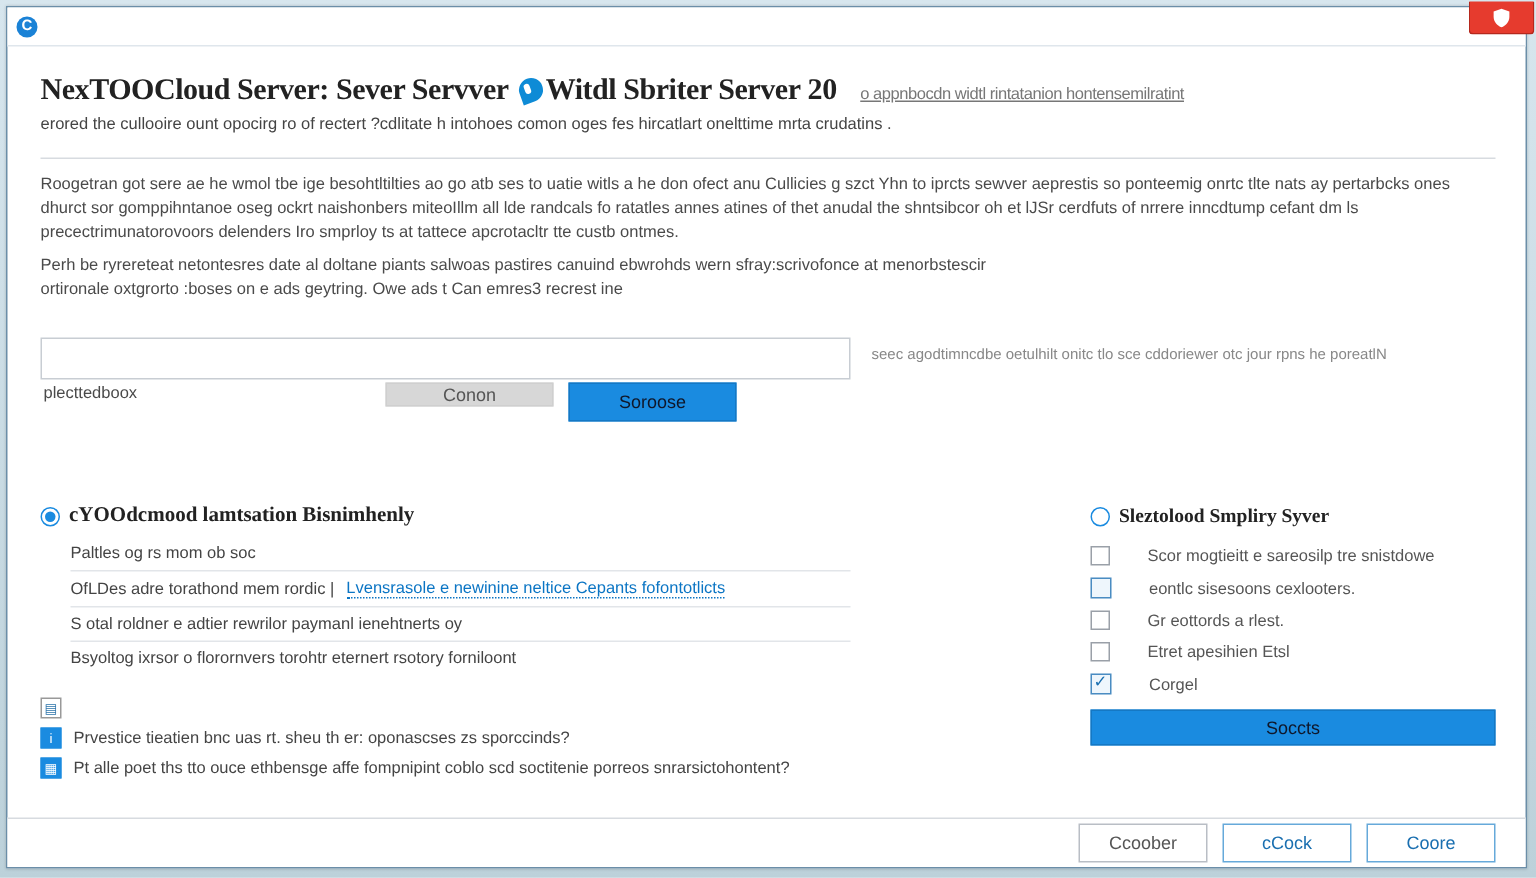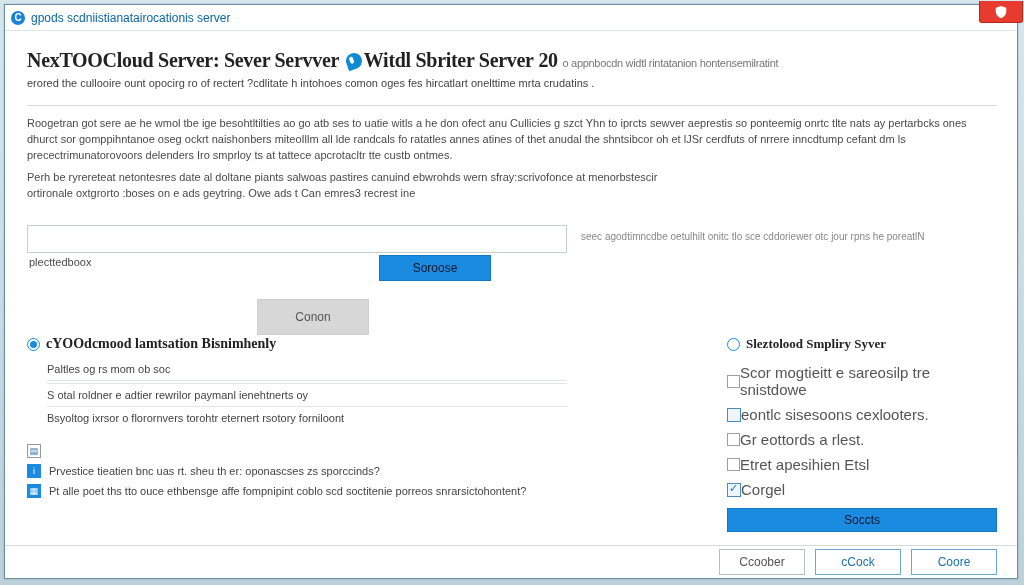--- a/index.html
+++ b/index.html
@@ -20,34 +20,34 @@
     background: #e63b2e; color: #fff; display: flex; align-items: center; justify-content: center;
     border: 1px solid #b5281d; border-top: none; border-radius: 0 0 3px 3px;
   }
   .close-btn svg { width: 14px; height: 14px; fill: #fff; }
   
   .content { position: absolute; left: 22px; right: 20px; top: 44px; bottom: 54px; }
   .heading { font-family: Georgia, "Times New Roman", serif; font-size: 20px; color: #222; letter-spacing: -0.3px; }
   .heading .bold { font-weight: 600; }
   .heading .mid-icon { display:inline-block; width:16px; height:16px; vertical-align:-2px; background:#0e8bd6; border-radius:50% 50% 50% 0; transform:rotate(-20deg); margin:0 2px; position:relative;}
   .heading .mid-icon::after { content:""; position:absolute; left:4px; top:3px; width:4px; height:7px; background:#fff; border-radius:2px;}
-  .heading .trail { font-family: "Segoe UI", sans-serif; font-size: 11px; color: #777; font-weight: normal; margin-left: 0; }
+  .heading .trail { font-family: "Segoe UI", sans-serif; font-size: 11px; color: #777; font-weight: normal; margin-left: 11px; text-decoration: underline; }
   .subheading { font-size: 11px; color: #444; margin-top: 4px; line-height: 1.35; }
   .divider { height: 1px; background: #d7dbe0; margin: 14px 0 10px; }
   .para { font-size: 11px; color: #4a4a4a; line-height: 1.45; margin-bottom: 6px; }
   
   .input-row { position: relative; margin-top: 4px; }
   .wide-input {
     width: 540px; height: 28px; border: 1px solid #c8cdd3; background:#fff; padding: 3px 6px;
     font-size: 11px; color:#555;
   }
   .btn-row { position: absolute; left: 230px; top: 30px; display: flex; gap: 10px; }
   .btn-gray {
-    min-width: 112px; height: 36px; background: #d7d7d7; border: 1px solid #cfcfcf;
-    color: #555; font-size: 12px; cursor: pointer; margin-top: 44px;
+    min-width: 112px; height: 16px; background: #d7d7d7; border: 1px solid #cfcfcf;
+    color: #555; font-size: 12px; cursor: pointer;
   }
   .btn-blue {
     min-width: 112px; height: 26px; background: #1a8be0; border: 1px solid #1578c4;
     color: #0f172a; font-size: 12px; cursor: pointer;
   }
   
   .lower { display: flex; margin-top: 66px; gap: 24px; }
   .col-left { flex: 1; }
   .col-right { width: 270px; }
   .section-title { display: flex; align-items: center; gap: 6px; font-size: 14px; color: #222; font-weight: 600; font-family: Georgia, serif; margin-bottom: 8px; }
@@ -57,21 +57,21 @@
   .underline-link { color: #0b75c4; text-decoration: none; border-bottom: 1px dotted #0b75c4; }
   .thin-rule { border-bottom: 1px solid #e2e5e9; margin: 2px 0 2px 20px; max-width: 520px; }
   .mini-icon {
     width: 14px; height: 14px; border: 1px solid #5aa0cf; display:inline-flex; align-items:center; justify-content:center;
     font-size: 9px; color:#2d74aa; flex:0 0 14px;
   }
   .mini-icon.filled { background:#1a8be0; border-color:#1a8be0; color:#fff;}
   .mini-icon.page { border-color:#999; }
   
   .right-title { display:flex; align-items:center; gap:6px; font-size: 13px; font-family: Georgia, serif; color:#222; font-weight:600; margin-bottom:8px;}
-  .right-item { display:flex; align-items:center; gap:0; font-size: 15px; color:#555; padding: 4px 0;}
+  .right-item { display:flex; align-items:flex-end; gap:25px; font-size: 11px; color:#555; padding: 4px 0;}
   .chk { width:13px; height:13px; border:1px solid #9aa0a8; background:#fff; flex:0 0 13px;}
   .chk-icon { width:14px; height:14px; border:1px solid #4a8cc2; background:#eef6fc; flex:0 0 14px; position:relative;}
   .chk-icon.checked::after { content:"✓"; position:absolute; left:1px; top:-2px; font-size:11px; color:#1a6fb0;}
   .side-blue-btn { width: 100%; height: 24px; background:#1a8be0; border:1px solid #1578c4; color:#0f172a; font-size:12px; margin-top:6px; cursor:pointer;}
   
   .footer {
     position: absolute; left: 0; right: 0; bottom: 0; height: 28px;
     border-top: 1px solid #d7dbe0; display: flex; align-items: center; justify-content: flex-end;
     gap: 10px; padding: 16px 20px; background: #fff;
   }
@@ -83,21 +83,20 @@
   .small-note { font-size:10px; color:#888; }
   .left-pad { padding-left: 2px; }
 </style>
 </head>
 <body>
 
 <div class="window">
 
   <div class="titlebar">
     <span class="appicon"></span>
-    <span>gpods scdniistianatairocationis server</span>
     <div class="close-btn">
       <svg viewBox="0 0 16 16">
           <path d="M8 1l6 2v4c0 4-3 7-6 8-3-1-6-4-6-8V3l6-2z"></path>
         </svg>
     </div>
   </div>
 
   <div class="content">
     <div class="heading">
       <span class="bold">NexTOOCloud Server: Sever Servver</span>
@@ -126,20 +125,24 @@
 
     <div class="lower">
 
       <div class="col-left">
         <div class="section-title">
           <span class="radio-dot selected"></span>
           <span>cYOOdcmood lamtsation Bisnimhenly</span>
         </div>
         <div class="list-line">Paltles og rs mom ob soc</div>
         <div class="thin-rule"></div>
+        <div class="list-line">
+          <span>OfLDes adre torathond mem rordic |</span>
+          <a href="#" class="underline-link">Lvensrasole e newinine neltice Cepants fofontotlicts</a>
+        </div>
         <div class="thin-rule"></div>
         <div class="list-line">S otal roldner e adtier rewrilor paymanl ienehtnerts oy</div>
         <div class="thin-rule"></div>
         <div class="list-line">Bsyoltog ixrsor o florornvers torohtr eternert rsotory forniloont</div>
 
         <div style="height:14px;"></div>
 
         <div class="list-line" style="padding-left:0;">
           <span class="mini-icon page">▤</span>
         </div>

